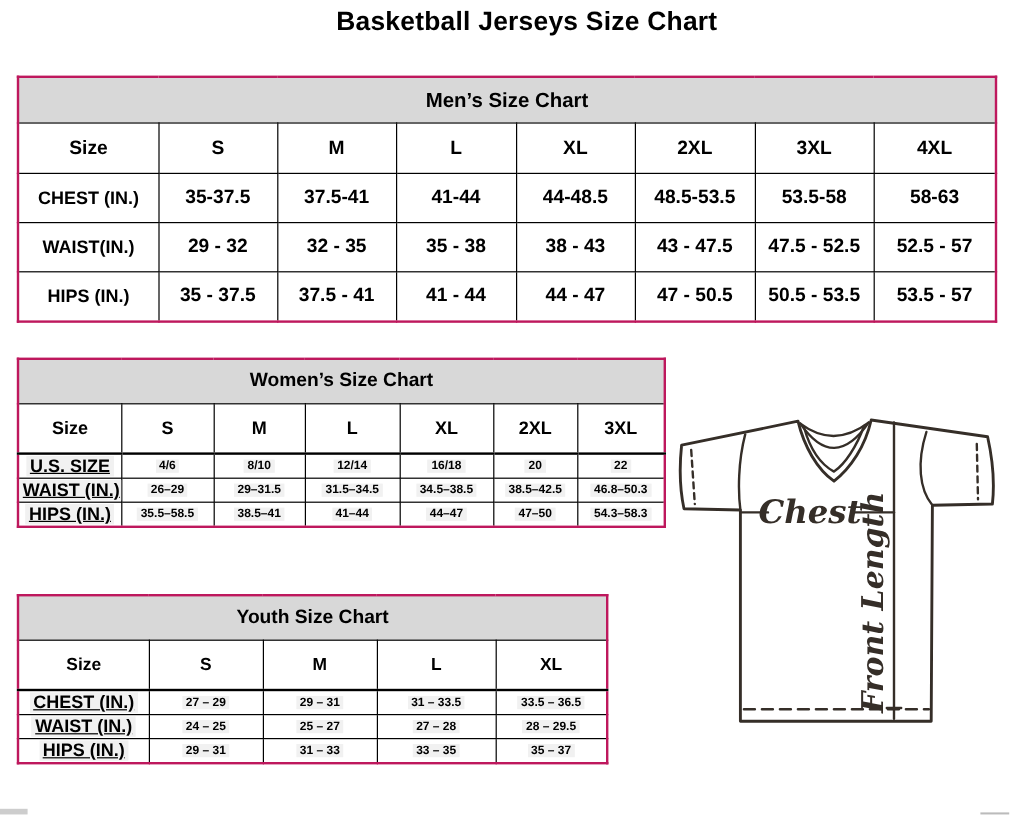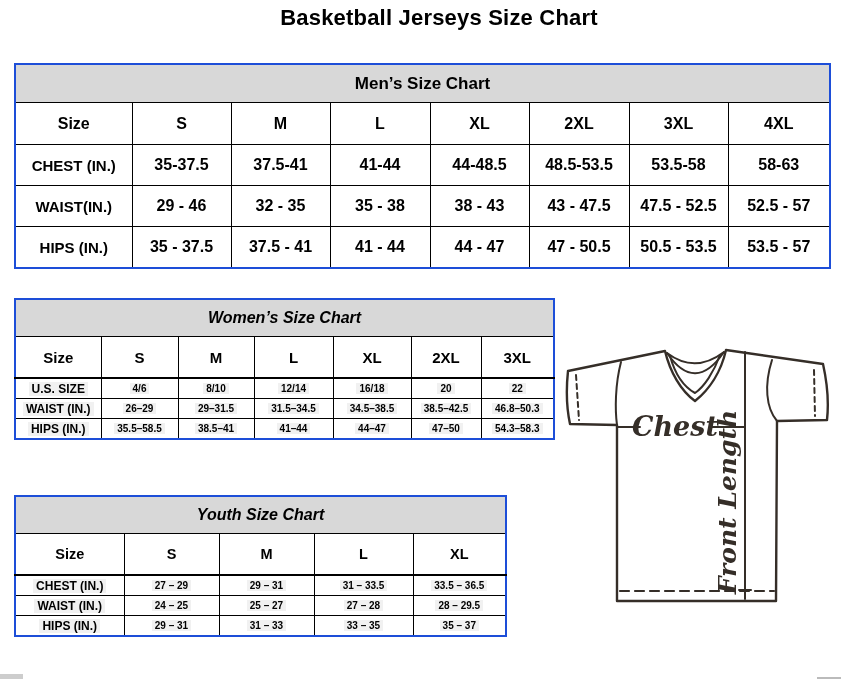--- a/index.html
+++ b/index.html
@@ -1,38 +1,38 @@
 <!DOCTYPE html>
 <html><head>
 <meta charset="utf-8">
 <style>
   html,body{margin:0;padding:0;background:#ffffff;}
   .canvas{position:relative;width:843px;height:679px;background:#fff;overflow:hidden;
           font-family:"Liberation Sans",sans-serif;color:#000;}
   .page-title{position:absolute;top:5px;left:0;width:806px;text-align:center;
               font-size:22px;font-weight:bold;letter-spacing:0.2px;margin-left:36px;}
   table.sc{position:absolute;border-collapse:collapse;table-layout:fixed;background:#fff;
-           border:2px solid #1d4ed8;}
+           border:2px solid #be185d;}
   table.sc th,table.sc td{border:1.5px solid #000;text-align:center;vertical-align:middle;
            padding:0;font-weight:bold;overflow:hidden;white-space:nowrap;}
   tr.banner th{background:#d8d8d8;}
   
   .mens{left:14px;top:63px;width:815px;}
   .mens tr.banner th{height:37px;font-size:17px;}
   .mens tr.cols th{height:41px;font-size:16px;}
   .mens td{height:40px;font-size:16px;}
   .mens td.rowlabel{font-size:15px;}
   
   .womens{left:14px;top:298px;width:539px;}
   .youth{left:14px;top:495px;width:491px;}
-  .womens tr.banner th,.youth tr.banner th{height:36px;font-size:16px;font-style:italic;}
+  .womens tr.banner th,.youth tr.banner th{height:36px;font-size:16px;}
   .womens tr.cols th,.youth tr.cols th{height:40px;font-size:15px;border-bottom:2px solid #000;}
   .youth tr.cols th{font-size:14.5px;}
   .womens td,.youth td{height:19px;font-size:10px;}
-  .womens td.rowlabel,.youth td.rowlabel{font-size:12px;}
+  .womens td.rowlabel,.youth td.rowlabel{font-size:15px;text-decoration:underline;}
   .hl{background:#f1f1f1;padding:0 3px;}
   
   .jersey{position:absolute;left:556px;top:340px;width:282px;height:268px;}
   .jersey svg{display:block;width:100%;height:100%;}
   .jersey .label{font-family:"DejaVu Serif",serif;font-style:italic;font-weight:bold;fill:#352e28;}
   
   .sb-left{position:absolute;left:0;top:674px;width:23px;height:5px;background:#cdcdcd;}
   .sb-right{position:absolute;left:817px;top:677px;width:24px;height:2px;background:#bbbbbb;}
 </style>
 </head>
@@ -72,21 +72,21 @@
       <td>35-37.5</td>
       <td>37.5-41</td>
       <td>41-44</td>
       <td>44-48.5</td>
       <td>48.5-53.5</td>
       <td>53.5-58</td>
       <td>58-63</td>
     </tr>
     <tr>
       <td class="rowlabel">WAIST(IN.)</td>
-      <td>29 - 46</td>
+      <td>29 - 32</td>
       <td>32 - 35</td>
       <td>35 - 38</td>
       <td>38 - 43</td>
       <td>43 - 47.5</td>
       <td>47.5 - 52.5</td>
       <td>52.5 - 57</td>
     </tr>
     <tr>
       <td class="rowlabel">HIPS (IN.)</td>
       <td>35 - 37.5</td>

